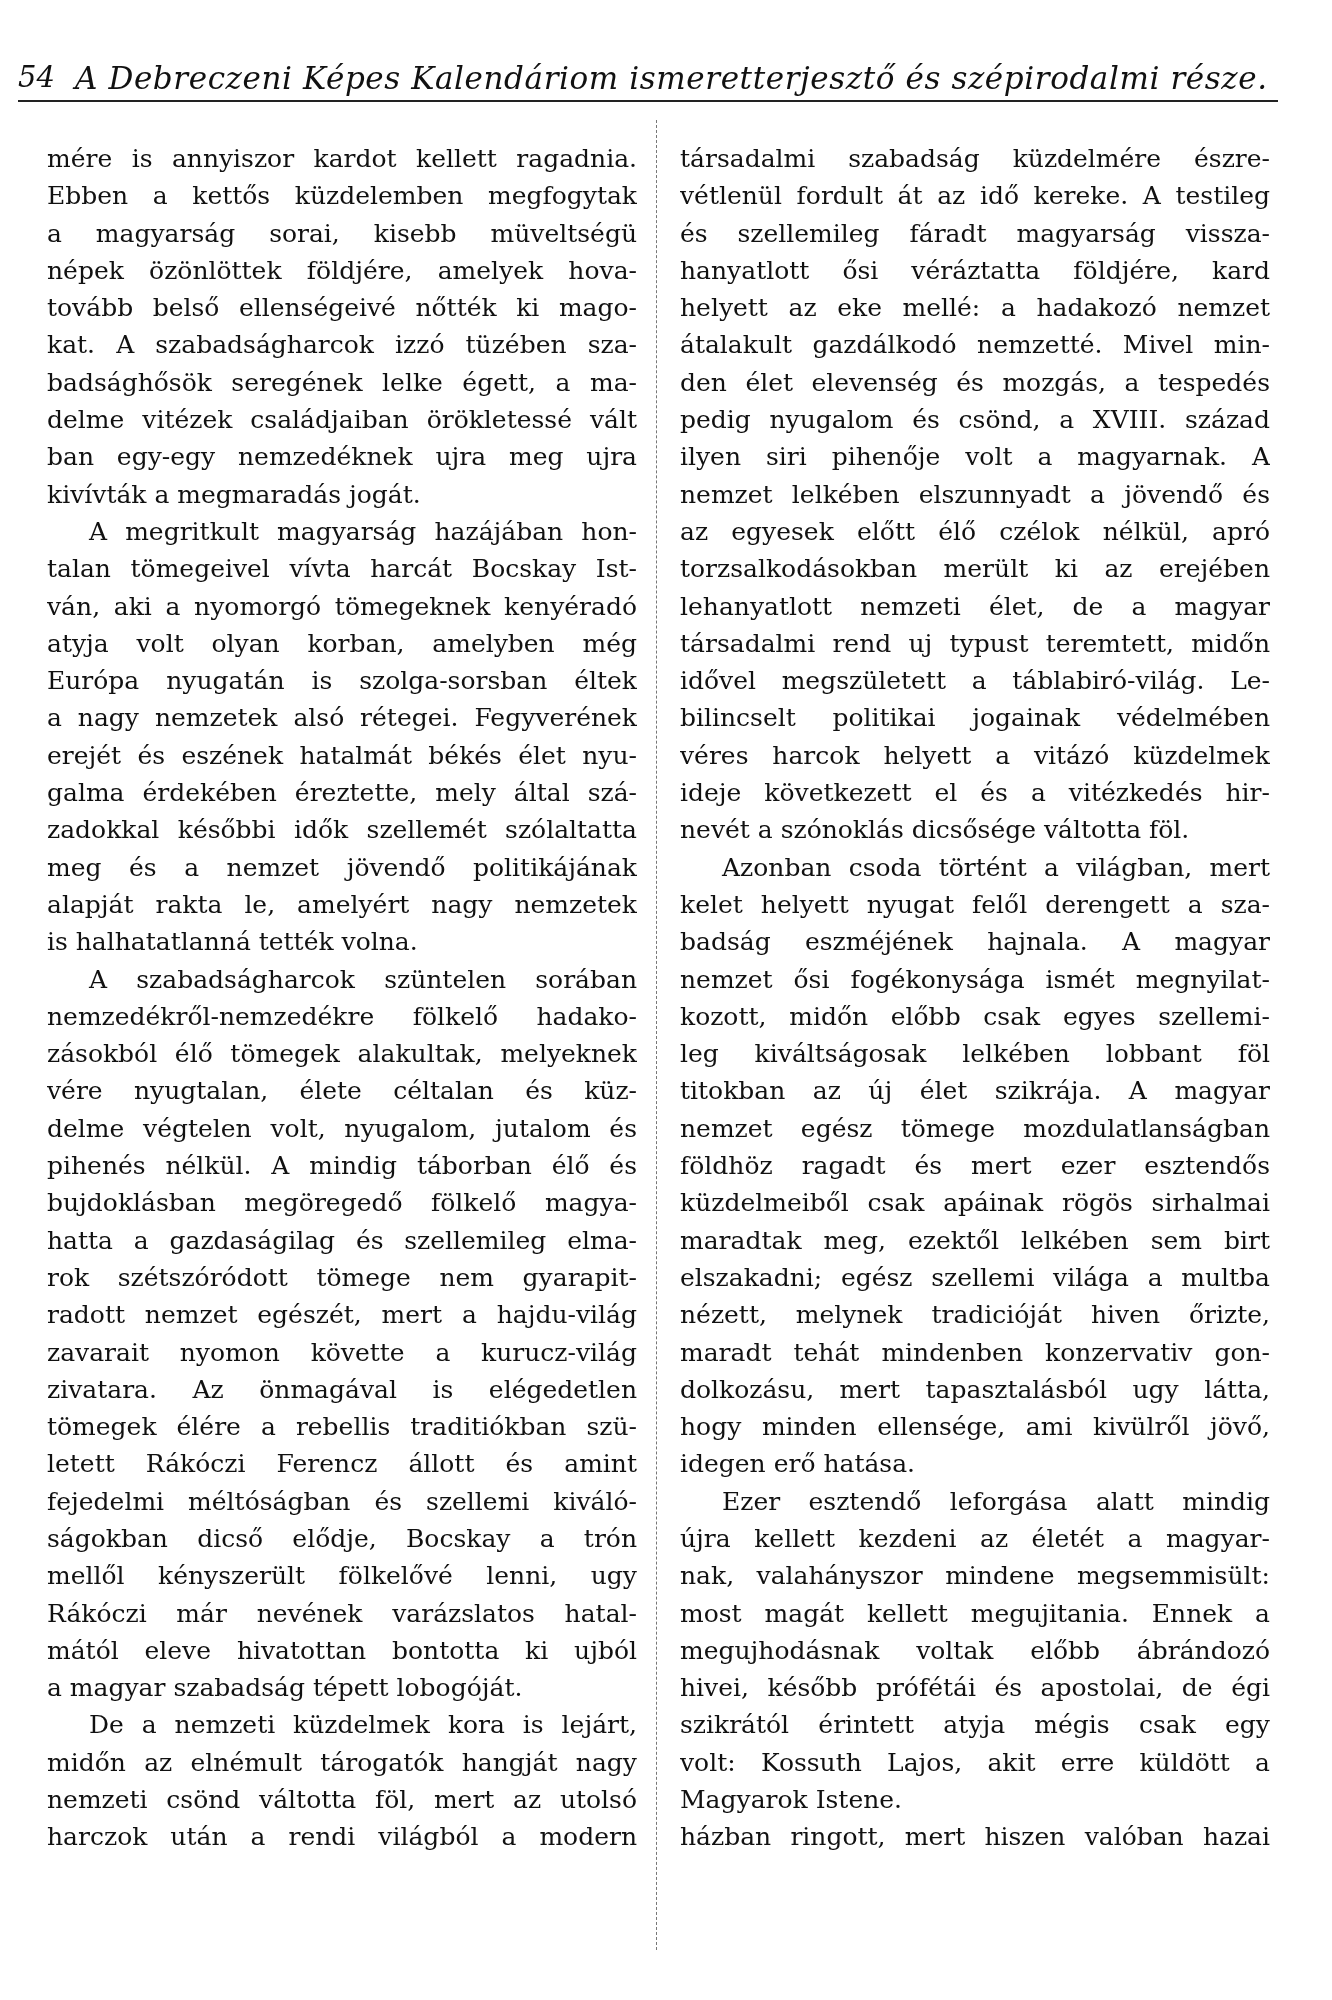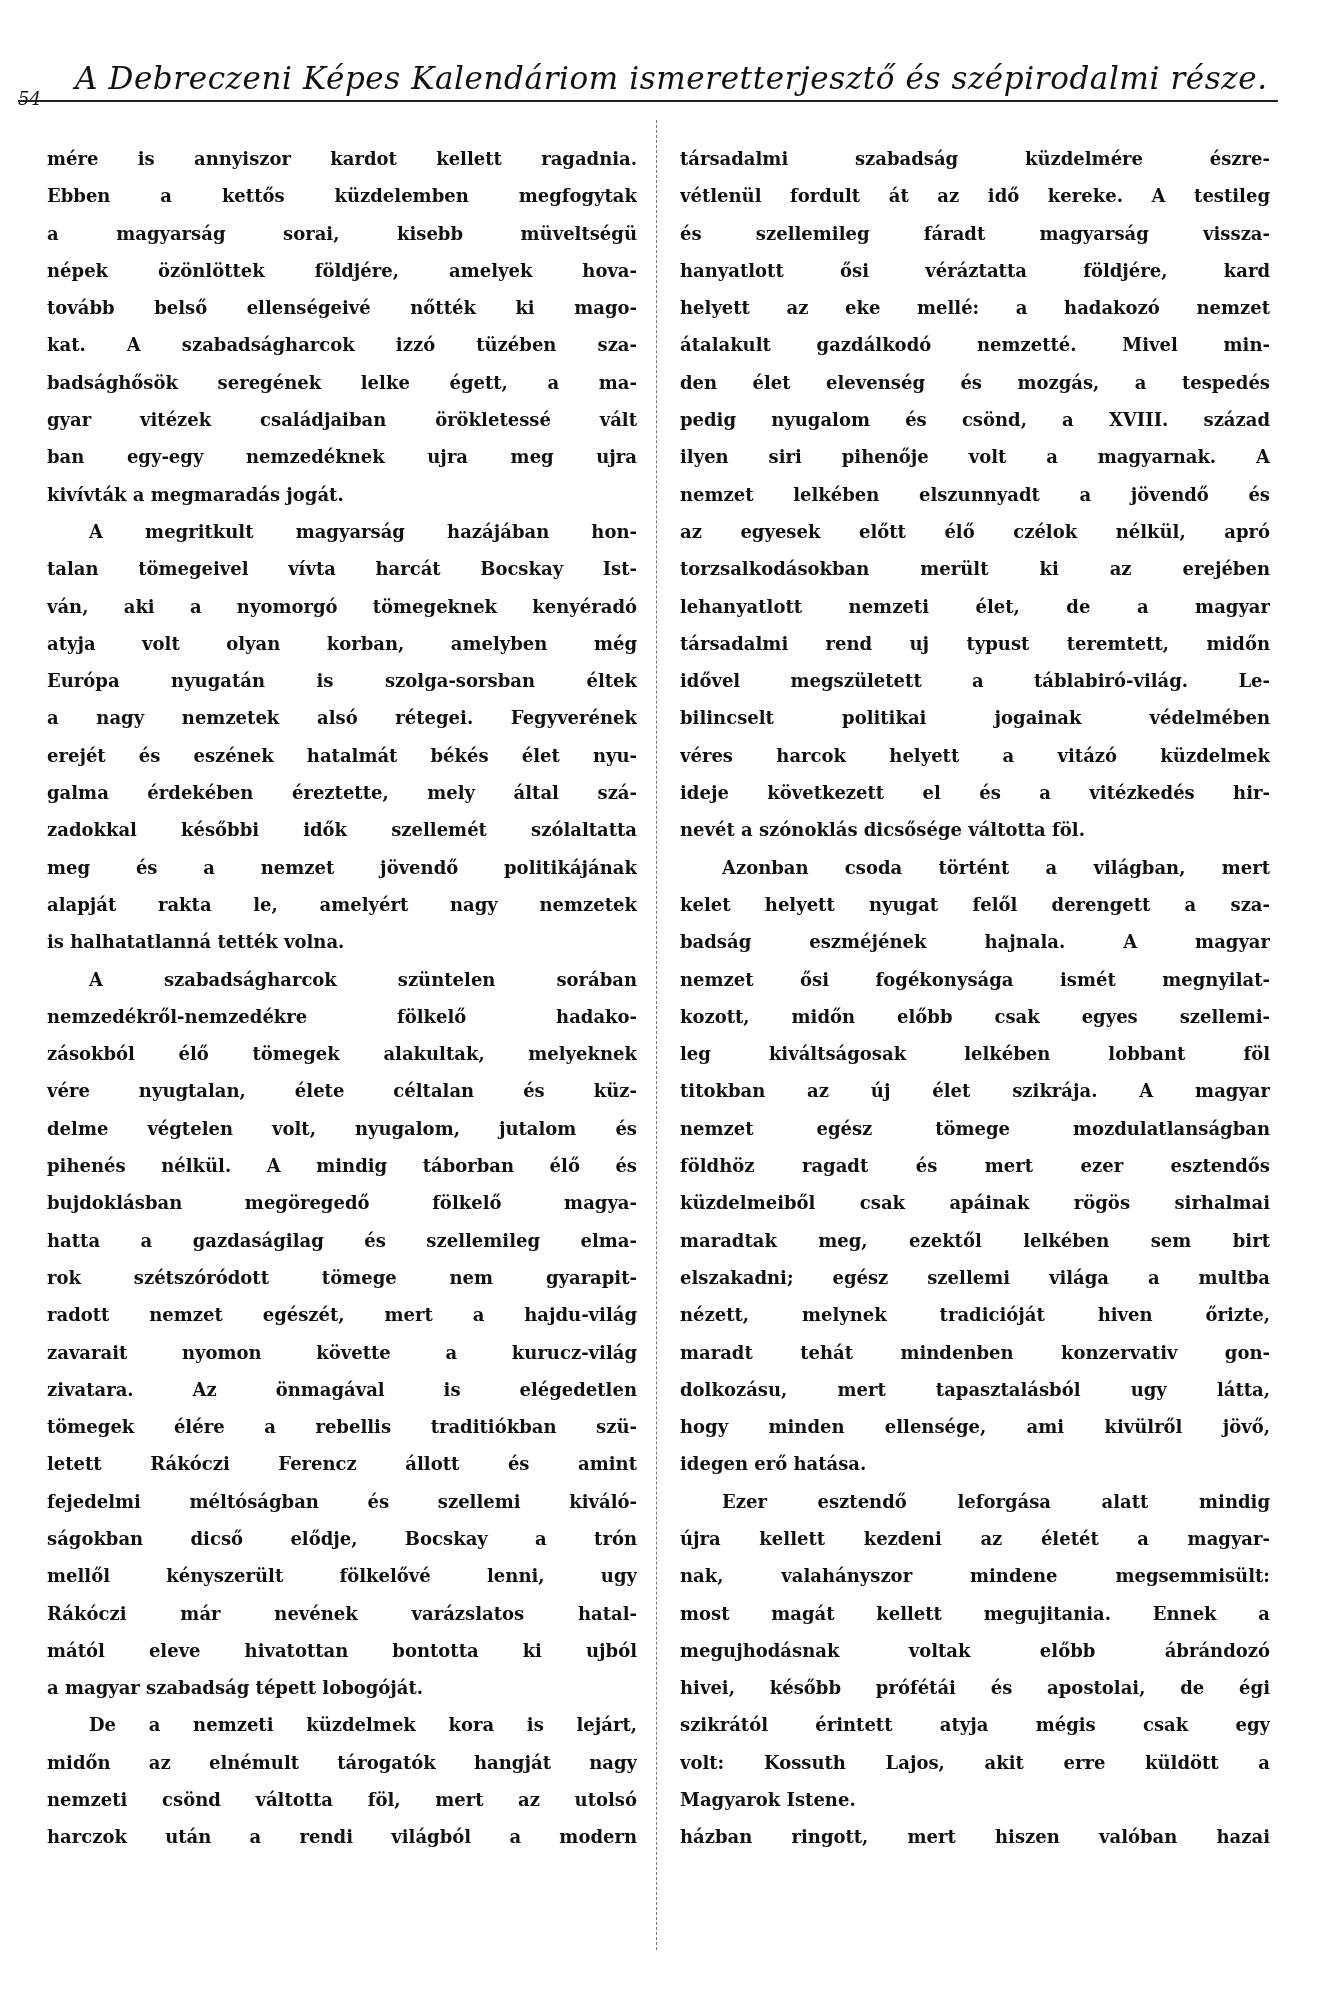--- a/index.html
+++ b/index.html
@@ -1,22 +1,22 @@
 <!DOCTYPE html>
 <html><head>
   <meta charset="utf-8">
   <style>
     html, body { margin: 0; padding: 0; background: #ffffff; }
     body { width: 1332px; height: 2000px; position: relative; overflow: hidden; color: #111; font-family: "DejaVu Serif", "Liberation Serif", serif; }
     .header { position: absolute; left: 0; top: 0; width: 1332px; height: 120px; }
-    .page-num { position: absolute; left: 18px; top: 60px; font-size: 18px; font-style: italic; margin-top: 28px; }
+    .page-num { position: absolute; left: 18px; top: 60px; font-size: 29px; font-style: italic; }
     .running-title { position: absolute; left: 75px; top: 60px; font-size: 31px; font-style: italic; letter-spacing: 0.6px; white-space: nowrap; }
     .rule { position: absolute; left: 18px; top: 100px; width: 1260px; height: 2px; background: #222; }
     .col-divider { position: absolute; left: 656px; top: 120px; width: 1px; height: 1830px; border-left: 1px dashed #777; }
-    .col { position: absolute; top: 140px; width: 590px; font-size: 18px; line-height: 37.3px; font-weight: bold; }
+    .col { position: absolute; top: 140px; width: 590px; font-size: 25px; line-height: 37.3px; }
     .col.left { left: 47px; }
     .col.right { left: 680px; }
     .line { display: block; white-space: nowrap; text-align: justify; text-align-last: justify; height: 37.3px; overflow: hidden; }
     .line.last { text-align-last: left; }
     .line.indent { padding-left: 42px; }
   </style>
 </head>
 <body>
 
 <div class="header">
@@ -28,21 +28,21 @@
 <div class="col-divider"></div>
 
 <div class="col left" id="col-left">
     <span class="line">mére is annyiszor kardot kellett ragadnia.</span>
     <span class="line">Ebben a kettős küzdelemben megfogytak</span>
     <span class="line">a magyarság sorai, kisebb müveltségü</span>
     <span class="line">népek özönlöttek földjére, amelyek hova-</span>
     <span class="line">tovább belső ellenségeivé nőtték ki mago-</span>
     <span class="line">kat. A szabadságharcok izzó tüzében sza-</span>
     <span class="line">badsághősök seregének lelke égett, a ma-</span>
-    <span class="line">gyar vitézek családjaiban örökletessé vált</span>
+    <span class="line">delme vitézek családjaiban örökletessé vált</span>
     <span class="line">ban egy-egy nemzedéknek ujra meg ujra</span>
     <span class="line last">kivívták a megmaradás jogát.</span>
     <span class="line indent">A megritkult magyarság hazájában hon-</span>
     <span class="line">talan tömegeivel vívta harcát Bocskay Ist-</span>
     <span class="line">ván, aki a nyomorgó tömegeknek kenyéradó</span>
     <span class="line">atyja volt olyan korban, amelyben még</span>
     <span class="line">Európa nyugatán is szolga-sorsban éltek</span>
     <span class="line">a nagy nemzetek alsó rétegei. Fegyverének</span>
     <span class="line">erejét és eszének hatalmát békés élet nyu-</span>
     <span class="line">galma érdekében éreztette, mely által szá-</span>

